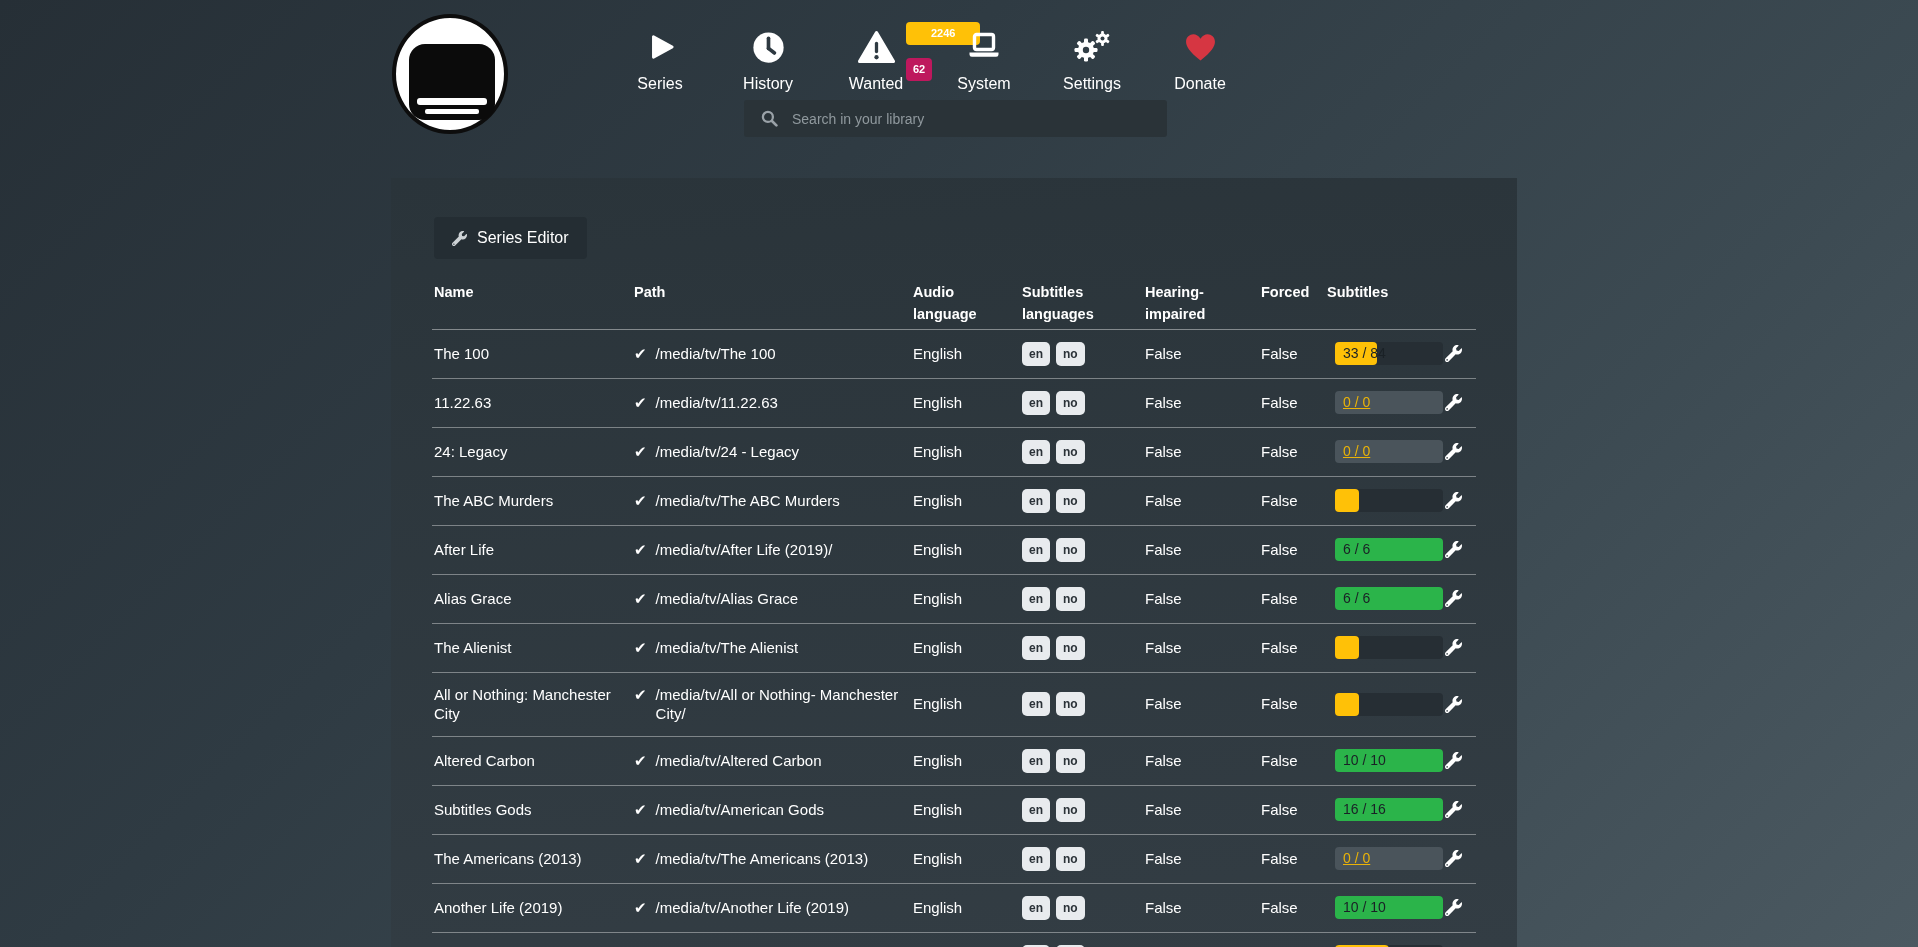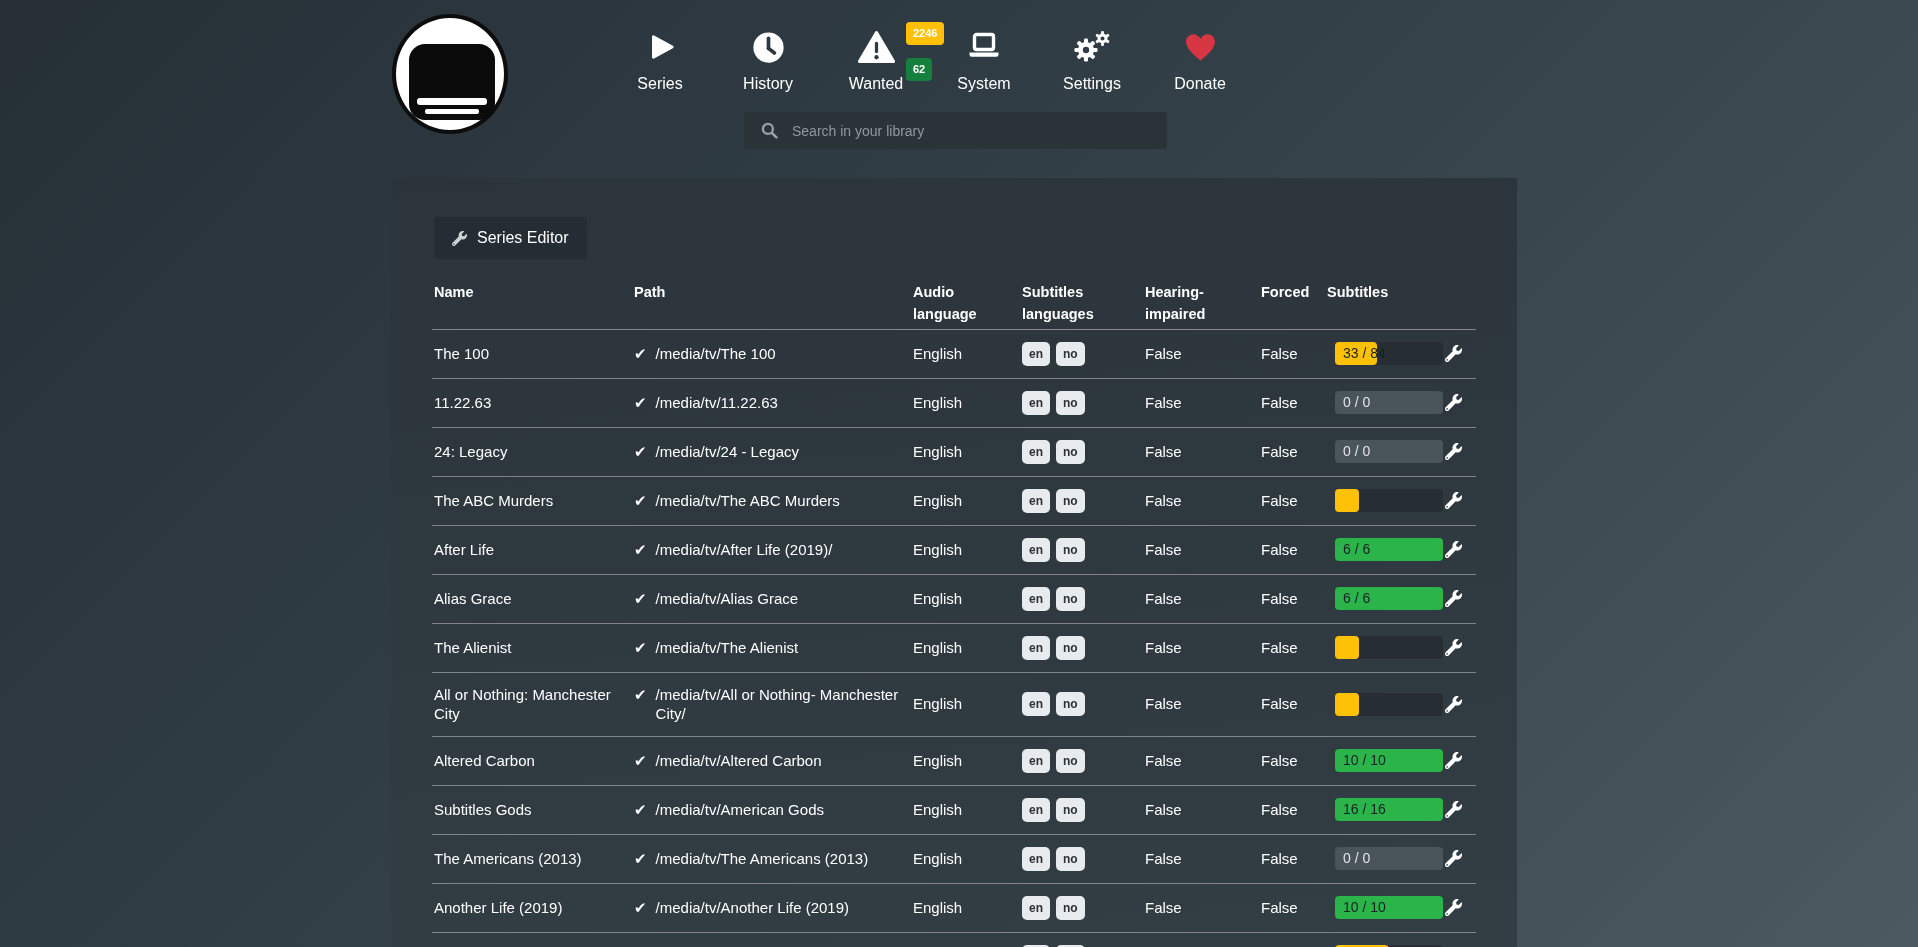--- a/index.html
+++ b/index.html
@@ -15,24 +15,24 @@
   .logo-screen{position:absolute;left:13px;top:26px;width:86px;height:76px;background:#0b0b0b;border-radius:16px;}
   .logo-line1{position:absolute;left:8px;top:54px;width:70px;height:7px;background:#fff;border-radius:3px;}
   .logo-line2{position:absolute;left:16px;top:65px;width:54px;height:5px;background:#fff;border-radius:2px;}
 
   .nav{position:absolute;left:606px;top:20px;display:flex;}
   .nav-item{width:108px;display:flex;flex-direction:column;align-items:center;cursor:pointer;position:relative;}
   .nav-icon{height:54px;display:flex;align-items:center;justify-content:center;}
   .nav-label{font-size:16px;color:#fff;line-height:1;margin-top:2px;}
   .nav-badge{position:absolute;font-size:11px;font-weight:bold;color:#fff;text-align:center;
              border-radius:4px;line-height:1;}
-  .badge-top{left:84px;top:2px;padding:6px 7px;}
+  .badge-top{left:84px;top:2px;padding:6px 25px;}
   .badge-bottom{left:84px;top:38px;padding:6px 7px;}
 
-  .searchbar{position:absolute;left:744px;top:112px;width:423px;height:37px;background:#2a3338;
+  .searchbar{position:absolute;left:744px;top:100px;width:423px;height:37px;background:#2a3338;
              border-radius:3px;display:flex;align-items:center;box-sizing:border-box;padding-left:17px;}
   .searchbar input{background:transparent;border:none;outline:none;color:#cfd6da;
              font-family:"Liberation Sans",sans-serif;font-size:14px;margin-left:12px;width:360px;}
   .searchbar input::placeholder{color:#90999e;opacity:1;}
 
   
   .panel{position:absolute;left:391px;top:178px;width:1126px;height:769px;
          background:linear-gradient(175deg,#2a343a 0%,#333d44 100%);
          box-sizing:border-box;padding-top:39px;overflow:hidden;}
   .editor-btn{margin-left:43px;height:42px;background:#242d33;border:none;border-radius:4px;
@@ -52,21 +52,21 @@
   .col-subs{width:118px;}.col-action{width:33px;}
 
   .path-cell{display:flex;align-items:flex-start;gap:9px;}
   .chk{color:#fff;font-size:15px;line-height:1.3;}
   .lang-badge{display:inline-block;background:#e8ebee;color:#2b3238;font-size:12px;font-weight:bold;
               padding:6px 7px;border-radius:5px;margin-right:6px;line-height:1;}
   .progress{position:relative;width:108px;height:23px;background:#262e34;border-radius:4px;margin-left:8px;}
   .progress.empty{background:#4a545b;}
   .progress .fill{position:absolute;left:0;top:0;height:100%;border-radius:4px;}
   .progress .ptxt{position:absolute;left:8px;top:0;line-height:23px;font-size:14px;color:#1a2126;white-space:nowrap;}
-  .progress.empty .ptxt{color:#e5e5e5;}
+  .progress.empty .ptxt{color:#eab308;text-decoration:underline;}
   .wrench-btn{background:transparent;border:none;padding:0;cursor:pointer;display:flex;align-items:center;}
 </style>
 </head>
 <body>
 
 <div class="logo">
   <div class="logo-screen">
     <div class="logo-line1"></div>
     <div class="logo-line2"></div>
   </div>
@@ -112,21 +112,21 @@
           <polygon points="18,2 34.5,30 1.5,30" fill="#fff" stroke="#fff" stroke-width="3" stroke-linejoin="round"></polygon>
           <rect x="16.4" y="11" width="3.2" height="11" rx="1.6" fill="#000"></rect>
           <circle cx="18" cy="26" r="2.1" fill="#000"></circle>
         </mask>
           </defs>
         <rect width="36" height="32" fill="#fff" mask="url(#trim)"></rect>
       </svg>
     </div>
     <span class="nav-label">Wanted</span>
     <span class="nav-badge badge-top" style="background:#ffc107;" title="2246">2246</span>
-    <span class="nav-badge badge-bottom" style="background:#15803d;">62</span>
+    <span class="nav-badge badge-bottom" style="background:#be185d;">62</span>
   </div>
 
   <div class="nav-item">
     <div class="nav-icon">
       <svg viewBox="0 0 36 30" width="36" height="32">
         <rect x="8.5" y="2.5" width="19" height="15" rx="2" fill="none" stroke="#fff" stroke-width="3.4"></rect>
         <path d="M3.5 20.5h29v2a2.3 2.3 0 0 1-2.3 2.3H5.8a2.3 2.3 0 0 1-2.3-2.3Z" fill="#fff"></path>
       </svg>
     </div>
     <span class="nav-label">System</span>

